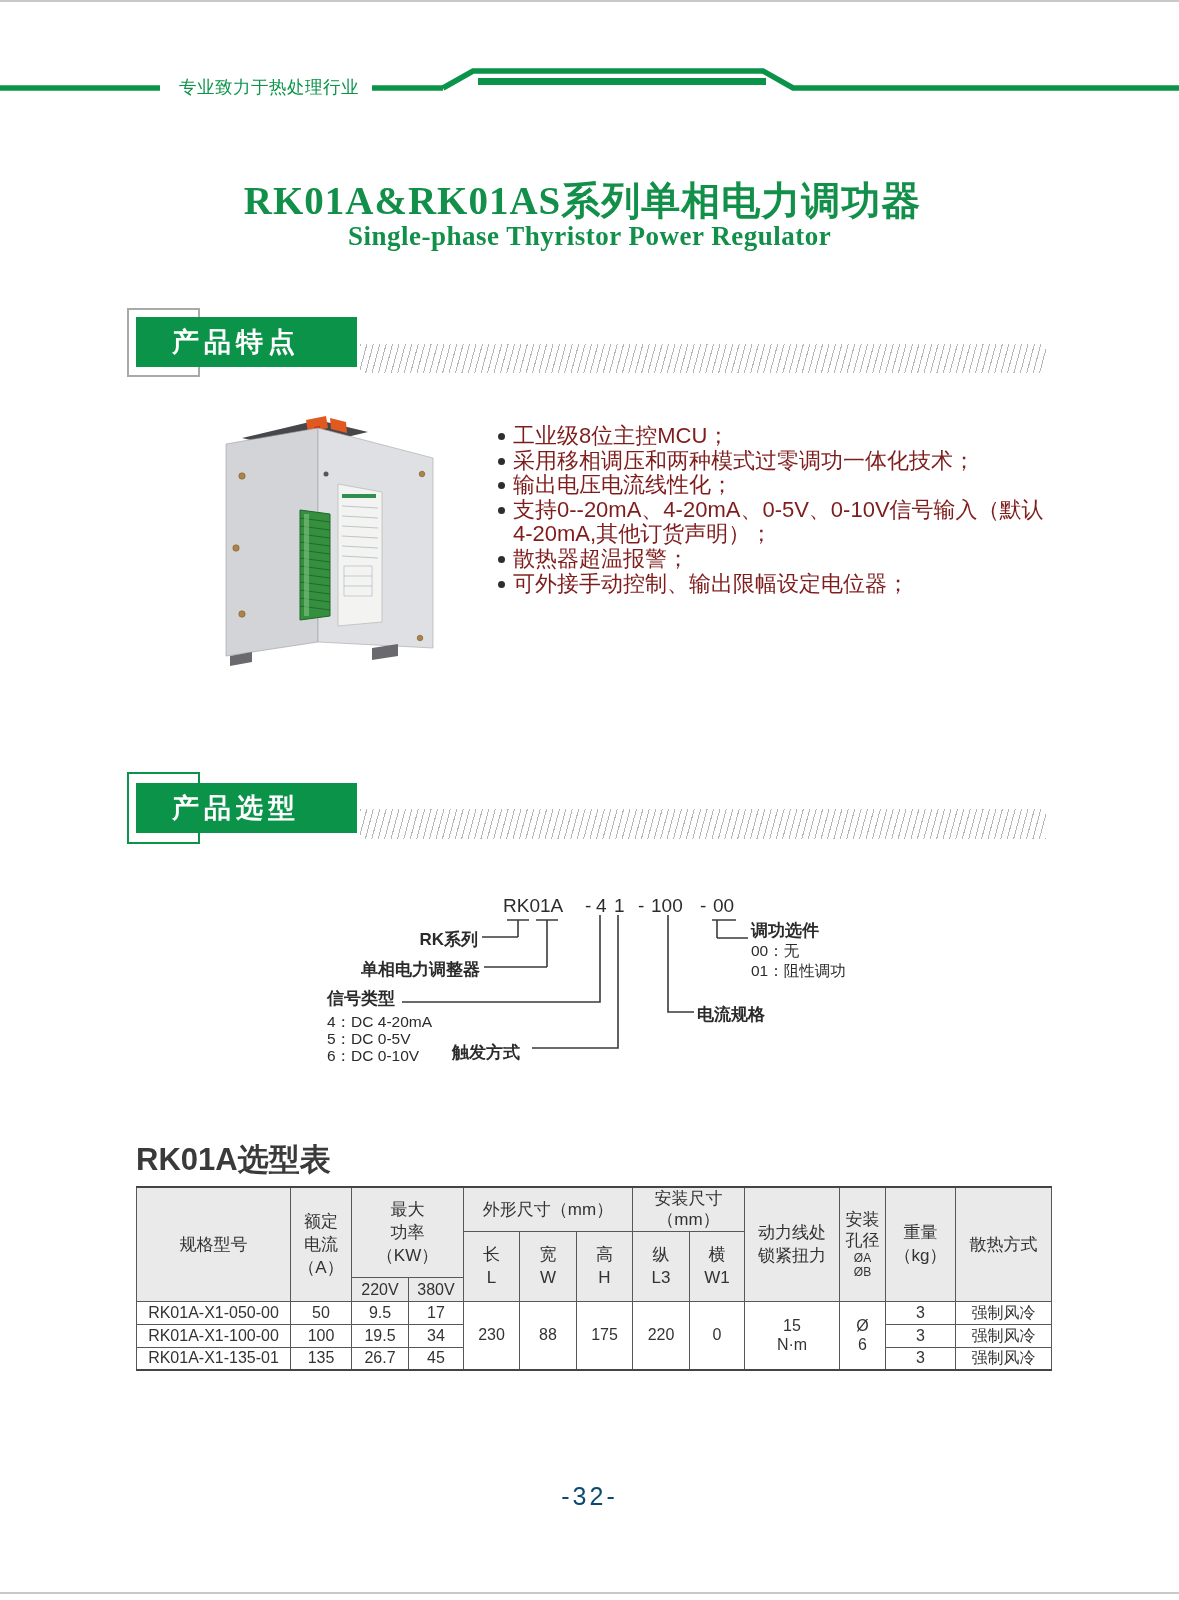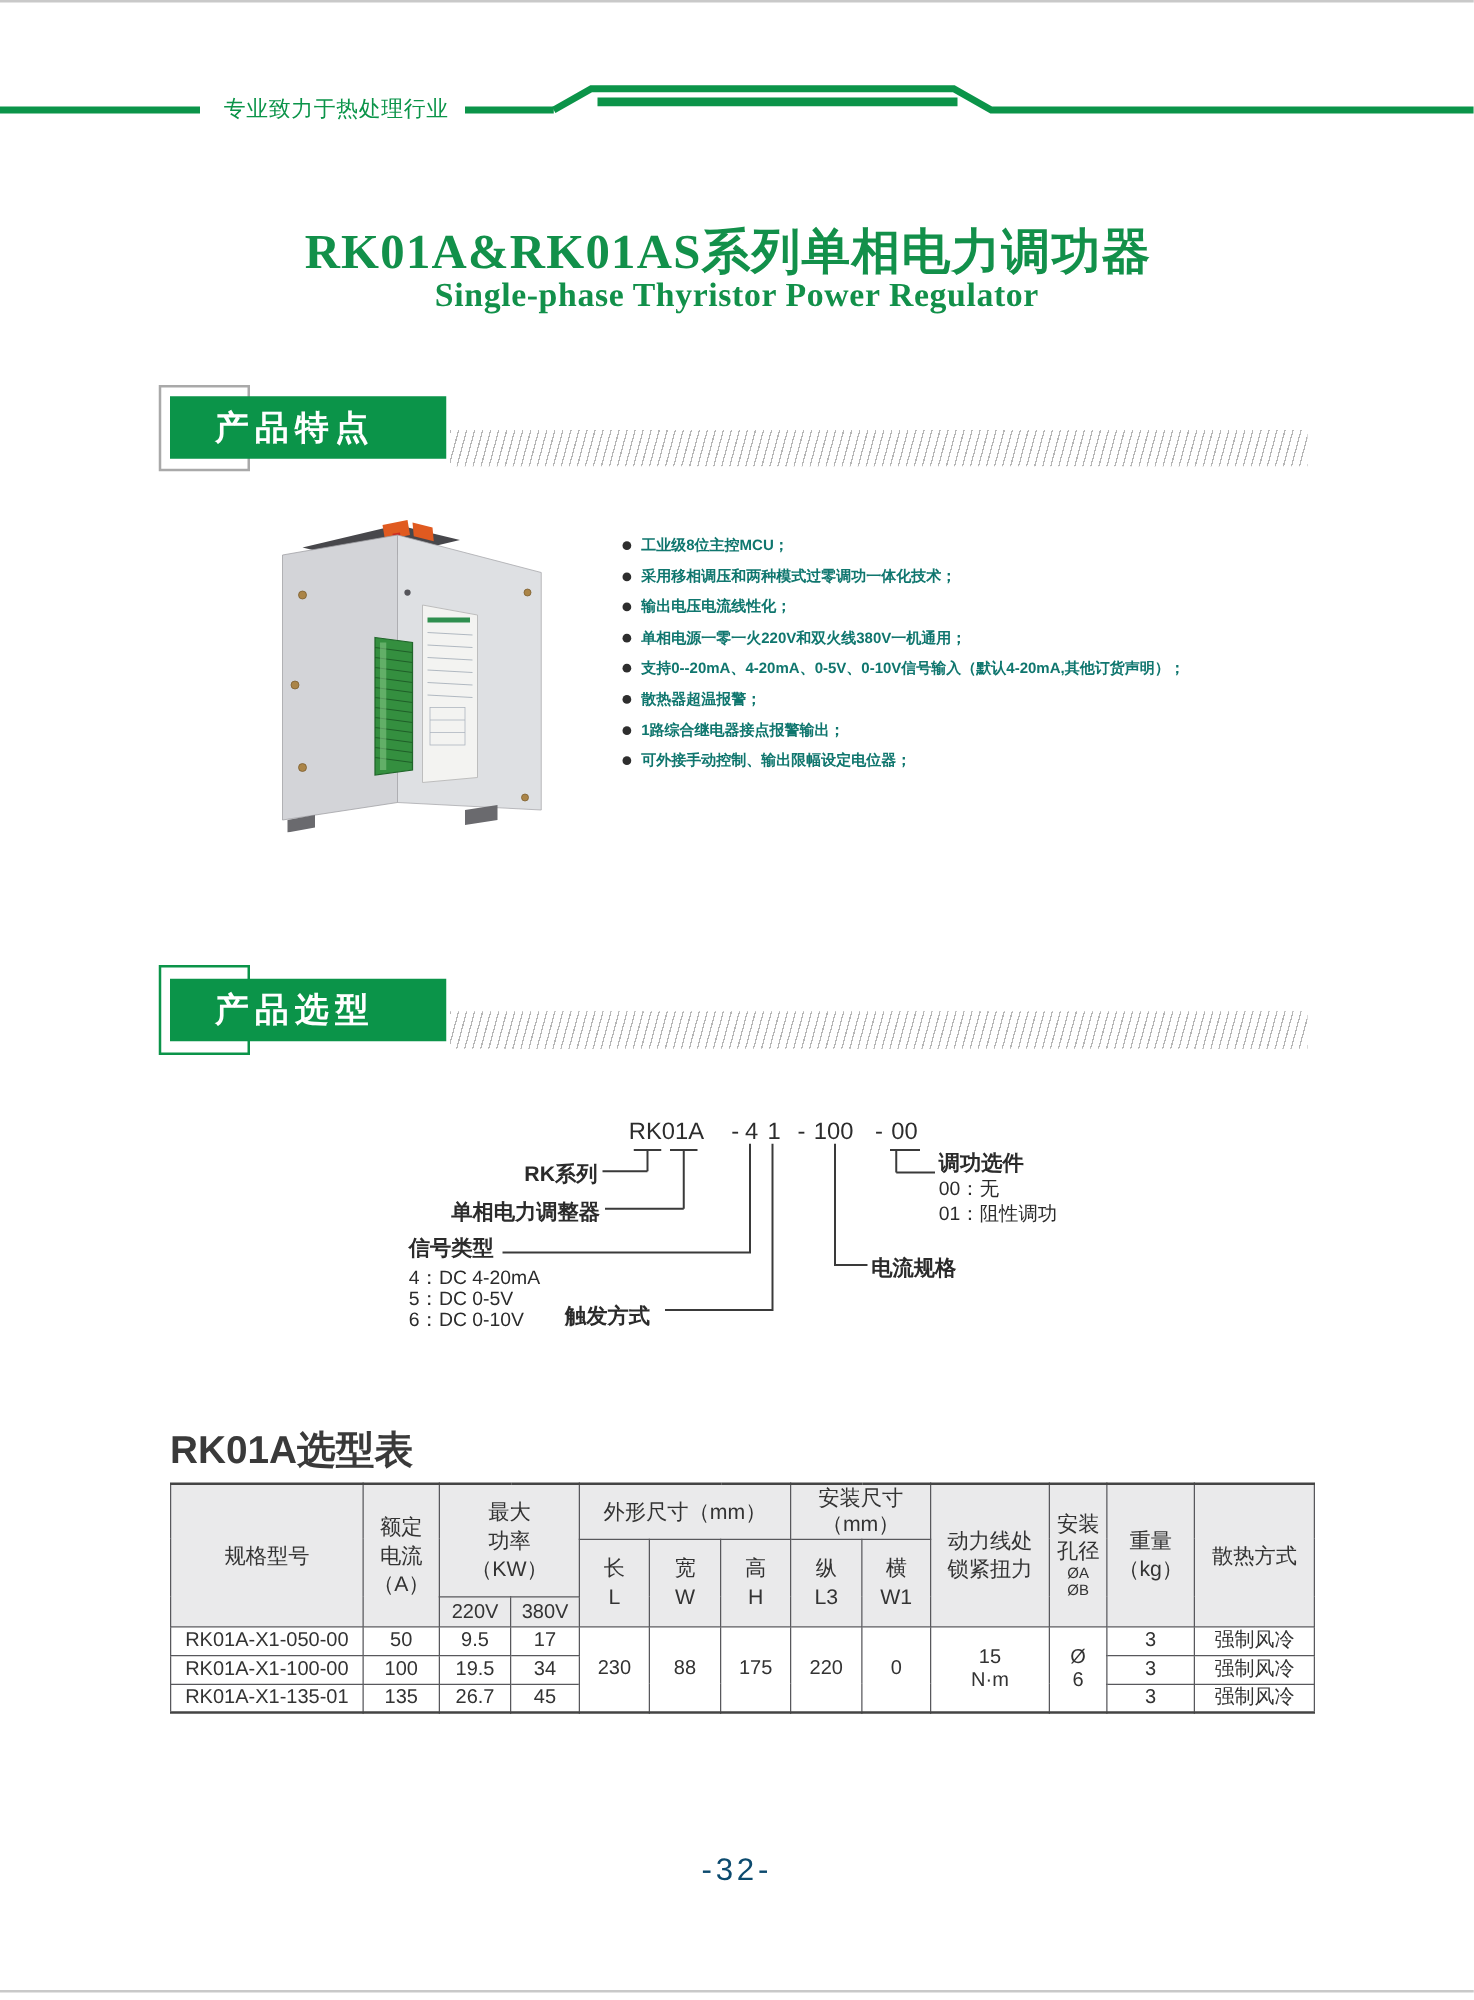--- a/index.html
+++ b/index.html
@@ -22,21 +22,21 @@
   
   .sec-bracket{position:absolute;width:69px;height:65px;border:2px solid #a9a9a9;background:#fff;}
   .sec-bracket.green{border-color:#0b9449;}
   .sec-box{position:absolute;left:136px;width:221px;height:50px;background:#0b9449;}
   .sec-box .sec-label{display:block;padding-left:36px;line-height:50px;color:#ffffff;
     font-size:27px;font-weight:700;letter-spacing:5px;}
   .hatch{position:absolute;left:360px;width:686px;height:29px;
     background:repeating-linear-gradient(105deg,#b6b6b6 0,#b6b6b6 1px,transparent 1px,transparent 6.2px);}
   
   .features-list{position:absolute;left:493px;top:424px;width:556px;margin:0;padding:0;list-style:none;
-    font-size:12px;line-height:24.6px;color:#0f766e;font-weight:bold;}
+    font-size:22px;line-height:24.6px;color:#7f1d1d;}
   .features-list li{position:relative;padding-left:20px;word-break:break-word;}
   .features-list li::before{content:"";position:absolute;left:5px;top:9px;width:7px;height:7px;
     border-radius:50%;background:#2e2e2e;}
   
   .product{position:absolute;left:222px;top:414px;width:215px;height:252px;}
   
   .diagram{position:absolute;left:0;top:860px;width:1162px;height:235px;}
   .diagram svg{position:absolute;left:0;top:0;}
   .code-part{position:absolute;top:35px;font-size:19px;font-weight:500;color:#2c2c2c;}
   .dlabel{position:absolute;font-size:17px;font-weight:600;color:#2b2b2b;white-space:nowrap;}
@@ -122,24 +122,22 @@
   <circle cx="20" cy="200" r="3.2" fill="#ab8548" stroke="#7a5c2e" stroke-width="0.6"></circle>
   <circle cx="200" cy="60" r="2.8" fill="#ab8548" stroke="#7a5c2e" stroke-width="0.6"></circle>
   <circle cx="198" cy="224" r="2.8" fill="#ab8548" stroke="#7a5c2e" stroke-width="0.6"></circle>
   <circle cx="104" cy="60" r="2.5" fill="#55555a"></circle>
 </svg>
 
 <ul class="features-list">
   <li>工业级8位主控MCU；</li>
   <li>采用移相调压和两种模式过零调功一体化技术；</li>
   <li>输出电压电流线性化；</li>
-  <li>单相电源一零一火220V和双火线380V一机通用；</li>
   <li>支持0--20mA、4-20mA、0-5V、0-10V信号输入（默认4-20mA,其他订货声明）；</li>
   <li>散热器超温报警；</li>
-  <li>1路综合继电器接点报警输出；</li>
   <li>可外接手动控制、输出限幅设定电位器；</li>
 </ul>
 
 <div class="sec-bracket green" style="left:127px;top:772px;height:68px;"></div>
 <div class="sec-box" style="top:783px;">
   <span class="sec-label">产品选型</span>
 </div>
 <div class="hatch" style="top:809px;height:30px;"></div>
 
 <div class="diagram">

